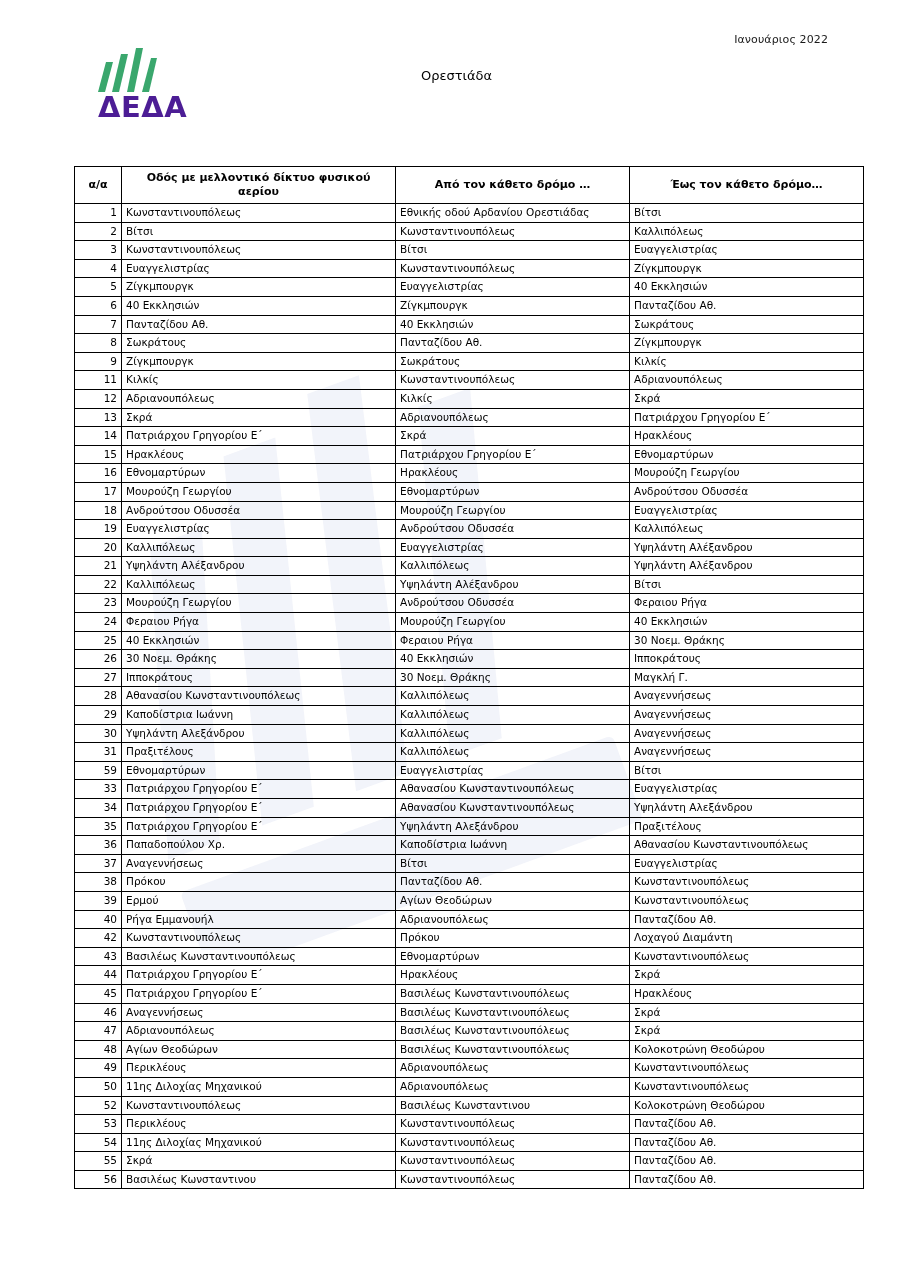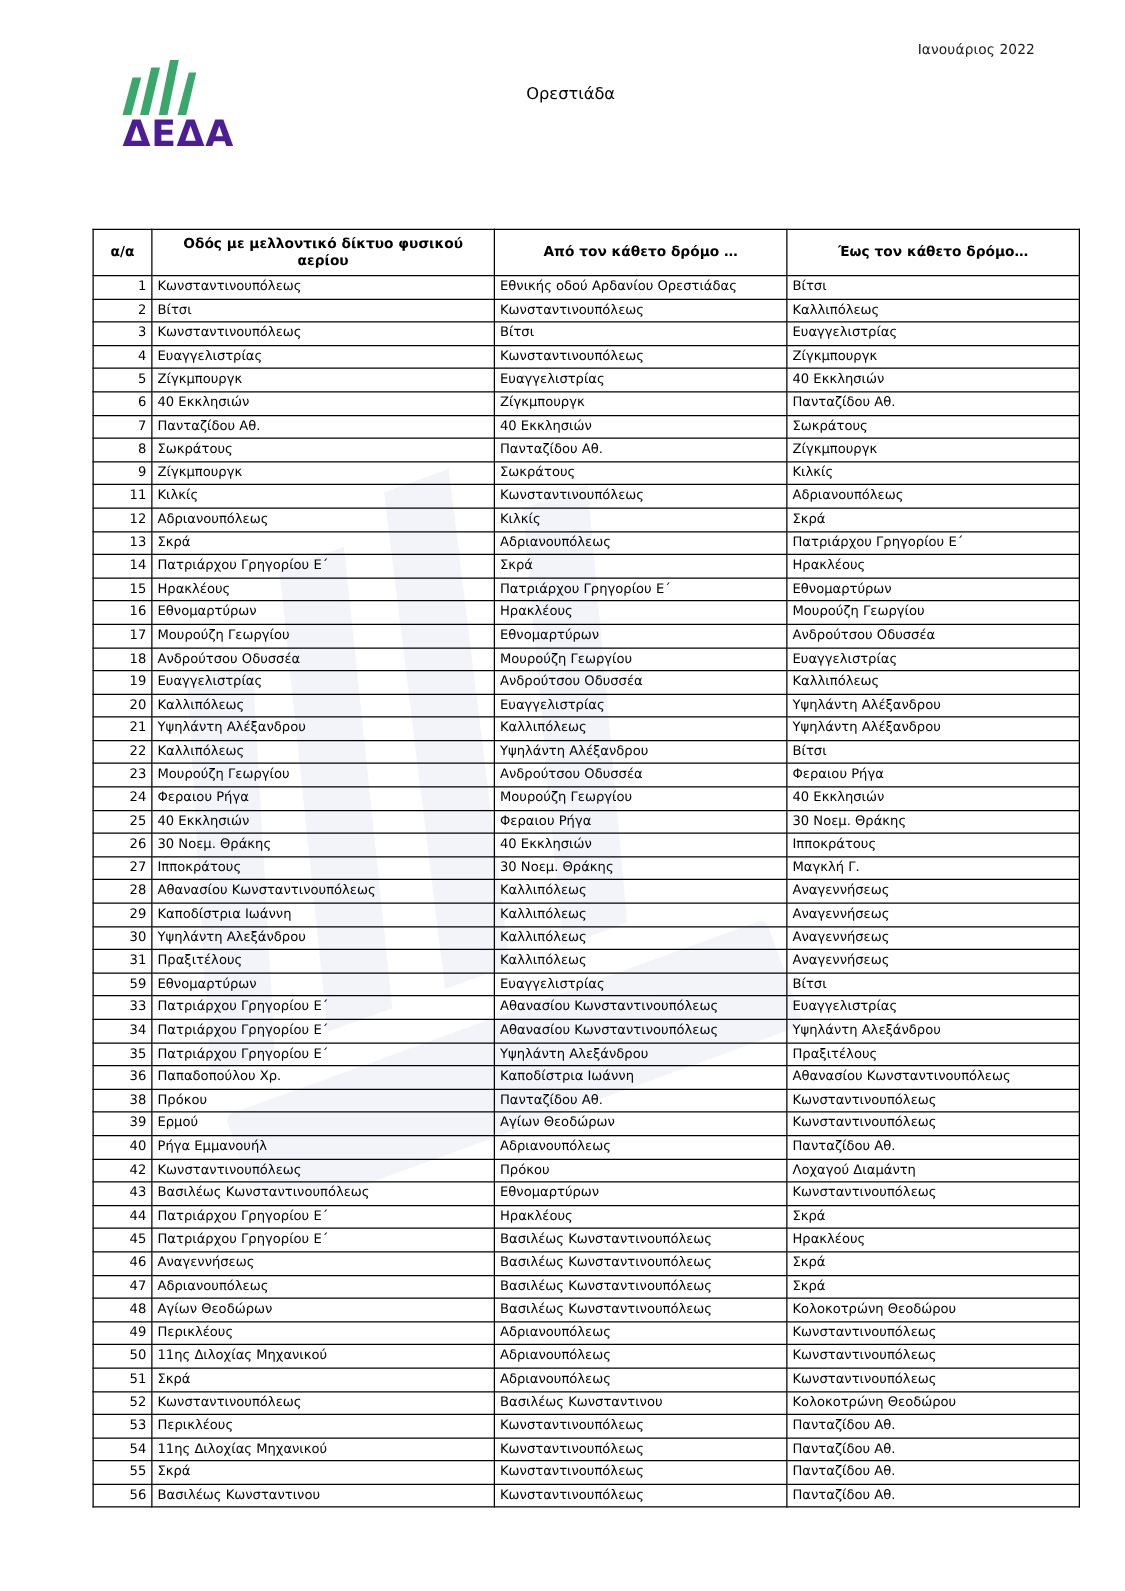--- a/index.html
+++ b/index.html
@@ -82,21 +82,20 @@
     position: absolute;
     left: 74px;
     top: 166px;
     width: 753px;
   }
   table.main {
     border-collapse: collapse;
     width: 753px;
     table-layout: fixed;
     font-size: 10.5px;
-    margin-top: 17px;
   }
   table.main th, table.main td {
     border: 1px solid #000000;
     padding: 0 4px;
     height: 17.6px;
     line-height: 17.6px;
     vertical-align: middle;
     white-space: nowrap;
     overflow: hidden;
     background: transparent;
@@ -362,20 +361,26 @@
             <td class="col-from">Υψηλάντη Αλεξάνδρου</td>
             <td class="col-to">Πραξιτέλους</td>
           </tr>
           <tr>
             <td class="col-idx">36</td>
             <td class="col-street">Παπαδοπούλου Χρ.</td>
             <td class="col-from">Καποδίστρια Ιωάννη</td>
             <td class="col-to">Αθανασίου Κωνσταντινουπόλεως</td>
           </tr>
           <tr>
+            <td class="col-idx">37</td>
+            <td class="col-street">Αναγεννήσεως</td>
+            <td class="col-from">Βίτσι</td>
+            <td class="col-to">Ευαγγελιστρίας</td>
+          </tr>
+          <tr>
             <td class="col-idx">38</td>
             <td class="col-street">Πρόκου</td>
             <td class="col-from">Πανταζίδου Αθ.</td>
             <td class="col-to">Κωνσταντινουπόλεως</td>
           </tr>
           <tr>
             <td class="col-idx">39</td>
             <td class="col-street">Ερμού</td>
             <td class="col-from">Αγίων Θεοδώρων</td>
             <td class="col-to">Κωνσταντινουπόλεως</td>
@@ -434,26 +439,20 @@
             <td class="col-from">Αδριανουπόλεως</td>
             <td class="col-to">Κωνσταντινουπόλεως</td>
           </tr>
           <tr>
             <td class="col-idx">50</td>
             <td class="col-street">11ης Διλοχίας Μηχανικού</td>
             <td class="col-from">Αδριανουπόλεως</td>
             <td class="col-to">Κωνσταντινουπόλεως</td>
           </tr>
           <tr>
-            <td class="col-idx">51</td>
-            <td class="col-street">Σκρά</td>
-            <td class="col-from">Αδριανουπόλεως</td>
-            <td class="col-to">Κωνσταντινουπόλεως</td>
-          </tr>
-          <tr>
             <td class="col-idx">52</td>
             <td class="col-street">Κωνσταντινουπόλεως</td>
             <td class="col-from">Βασιλέως Κωνσταντινου</td>
             <td class="col-to">Κολοκοτρώνη Θεοδώρου</td>
           </tr>
           <tr>
             <td class="col-idx">53</td>
             <td class="col-street">Περικλέους</td>
             <td class="col-from">Κωνσταντινουπόλεως</td>
             <td class="col-to">Πανταζίδου Αθ.</td>

